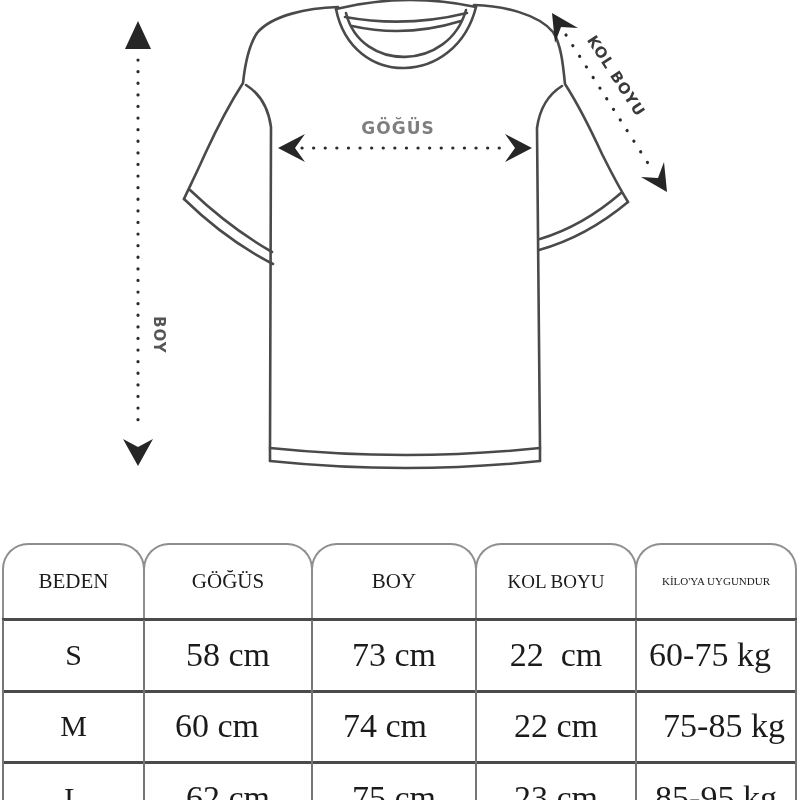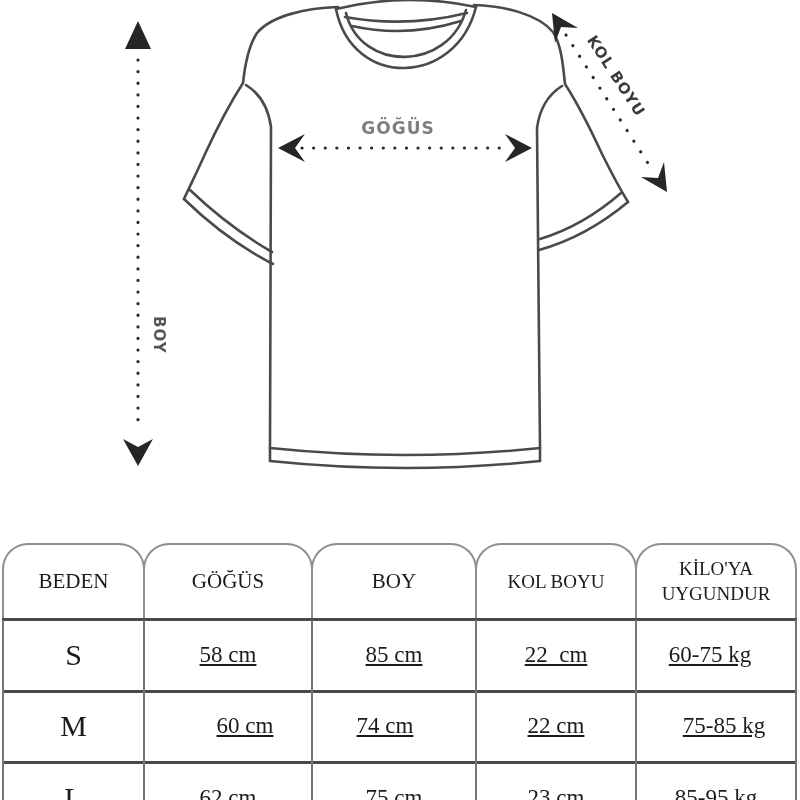--- a/index.html
+++ b/index.html
@@ -19,22 +19,22 @@
   
   .hdr-card { position:absolute; top:543px; height:77px; box-sizing:border-box;
               background:#ffffff; border:2px solid #8e8e8e; border-bottom:none;
               border-radius:26px 26px 0 0; }
   .hline { position:absolute; height:2.5px; background:#4a4a4a; left:2px; width:795px; }
   .vline { position:absolute; width:2px; background:#757575; top:620px; height:180px; }
 
   .cell { position:absolute; display:flex; align-items:center; justify-content:center;
           font-family:"Liberation Serif", serif; color:#1b1b1b; text-align:center; }
   .hcell { font-size:21px; top:545px; height:73px; }
-  .hcell-small { font-size:19px; line-height:1.3; padding:0 16px; box-sizing:border-box; }
-  .vcell { font-size:23px; white-space:pre;text-decoration:underline; }
+  .hcell-small { font-size:11px; line-height:1.3; padding:0 16px; box-sizing:border-box; }
+  .vcell { font-size:34px; white-space:pre; }
   .scell { font-size:30px; }
 </style>
 </head>
 <body>
 
 <div class="stage">
 
   <svg class="shirt-svg" width="800" height="540" viewBox="0 0 800 540">
 
     <g fill="none" stroke="#4a4a4a" stroke-width="2.6" stroke-linecap="round" stroke-linejoin="round">
@@ -103,26 +103,26 @@
   <div class="vline" style="left:795px;"></div>
 
   <div class="cell hcell" style="left:2px;   width:143px;">BEDEN</div>
   <div class="cell hcell" style="left:143px; width:170px;">GÖĞÜS</div>
   <div class="cell hcell" style="left:311px; width:166px;">BOY</div>
   <div class="cell hcell" style="left:475px; width:162px; font-size:19px;">KOL BOYU</div>
   <div class="cell hcell hcell-small" style="left:635px; width:162px;">KİLO'YA UYGUNDUR</div>
 
   <div class="cell scell" style="left:2px;   width:143px; top:620px; height:70px;">S</div>
   <div class="cell vcell" style="left:143px; width:170px; top:620px; height:70px;">58 cm</div>
-  <div class="cell vcell" style="left:311px; width:166px; top:620px; height:70px;">85 cm</div>
+  <div class="cell vcell" style="left:311px; width:166px; top:620px; height:70px;">73 cm</div>
   <div class="cell vcell" style="left:475px; width:162px; top:620px; height:70px;">22  cm</div>
   <div class="cell vcell" style="left:635px; width:150px; top:620px; height:70px;">60-75 kg</div>
 
   <div class="cell scell" style="left:2px;   width:143px; top:692px; height:68px;">M</div>
-  <div class="cell vcell" style="left:143px; width:148px; top:692px; height:68px;margin-left:28px;">60 cm</div>
+  <div class="cell vcell" style="left:143px; width:148px; top:692px; height:68px;">60 cm</div>
   <div class="cell vcell" style="left:311px; width:148px; top:692px; height:68px;">74 cm</div>
   <div class="cell vcell" style="left:475px; width:162px; top:692px; height:68px;">22 cm</div>
   <div class="cell vcell" style="left:635px; width:178px; top:692px; height:68px;">75-85 kg</div>
 
   <div class="cell scell" style="left:2px;   width:143px; top:763px; height:70px;">L</div>
   <div class="cell vcell" style="left:143px; width:170px; top:763px; height:70px;">62 cm</div>
   <div class="cell vcell" style="left:311px; width:166px; top:763px; height:70px;">75 cm</div>
   <div class="cell vcell" style="left:475px; width:162px; top:763px; height:70px;">23 cm</div>
   <div class="cell vcell" style="left:635px; width:162px; top:763px; height:70px;">85-95 kg</div>
 

